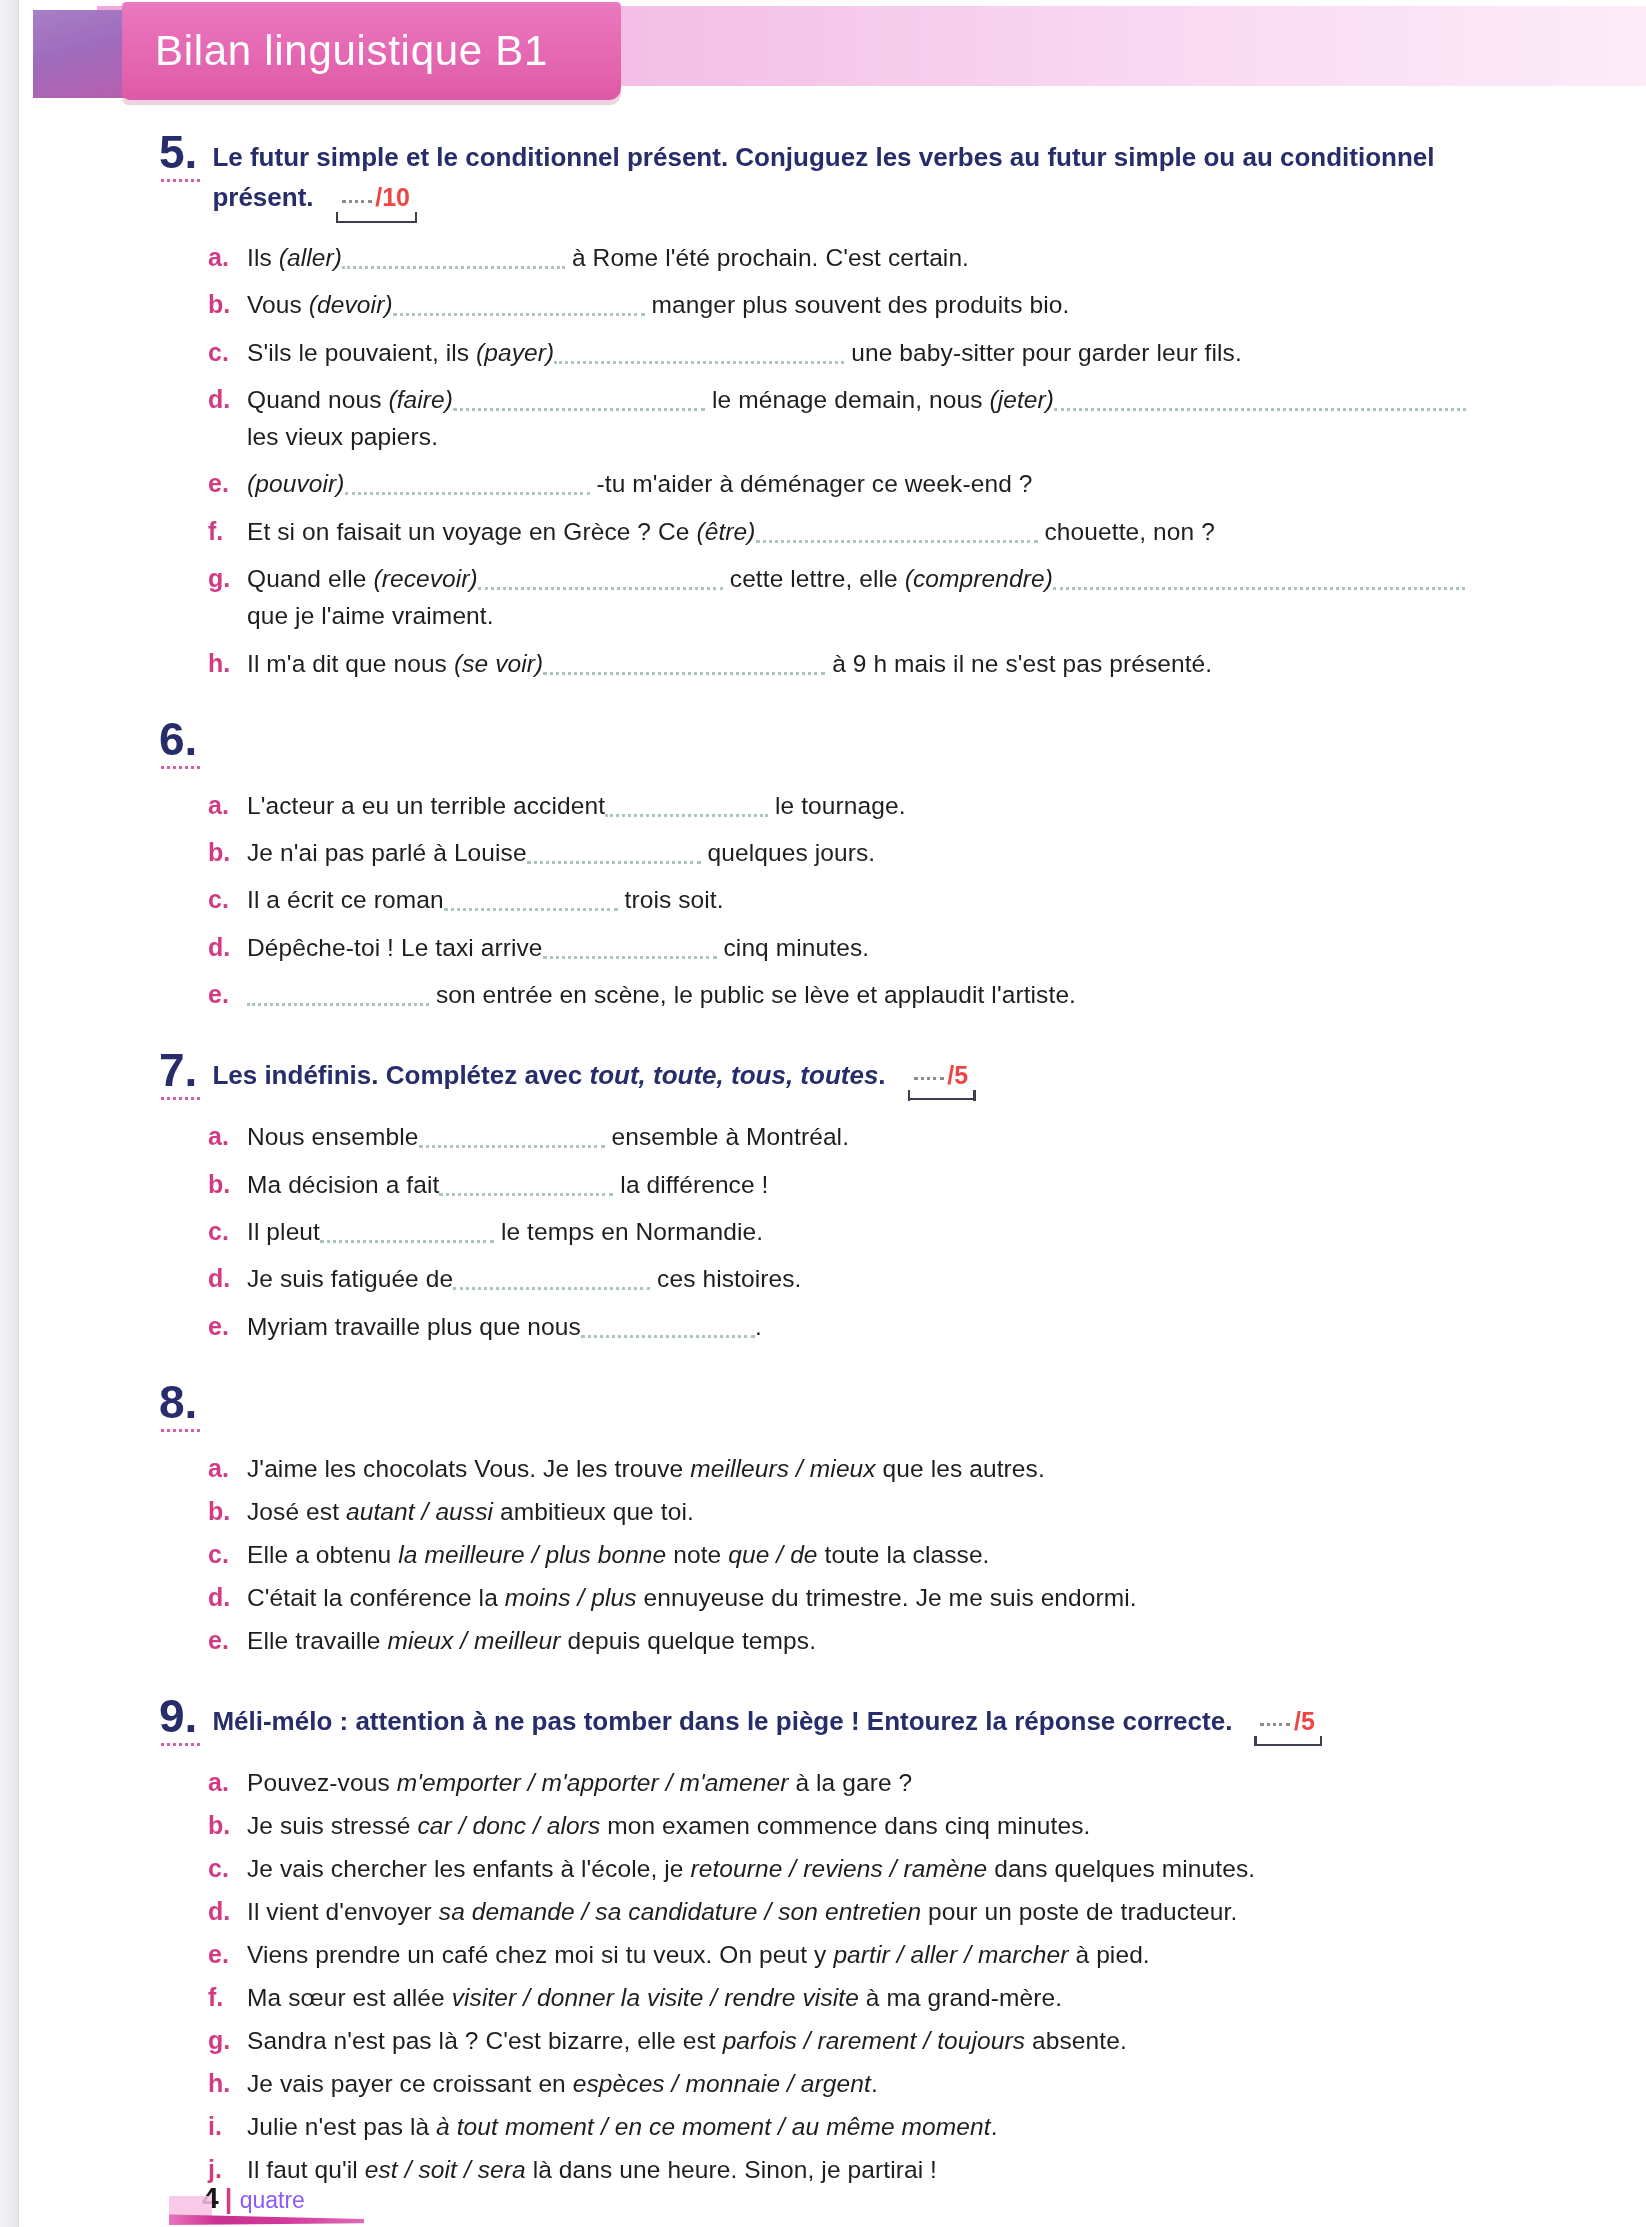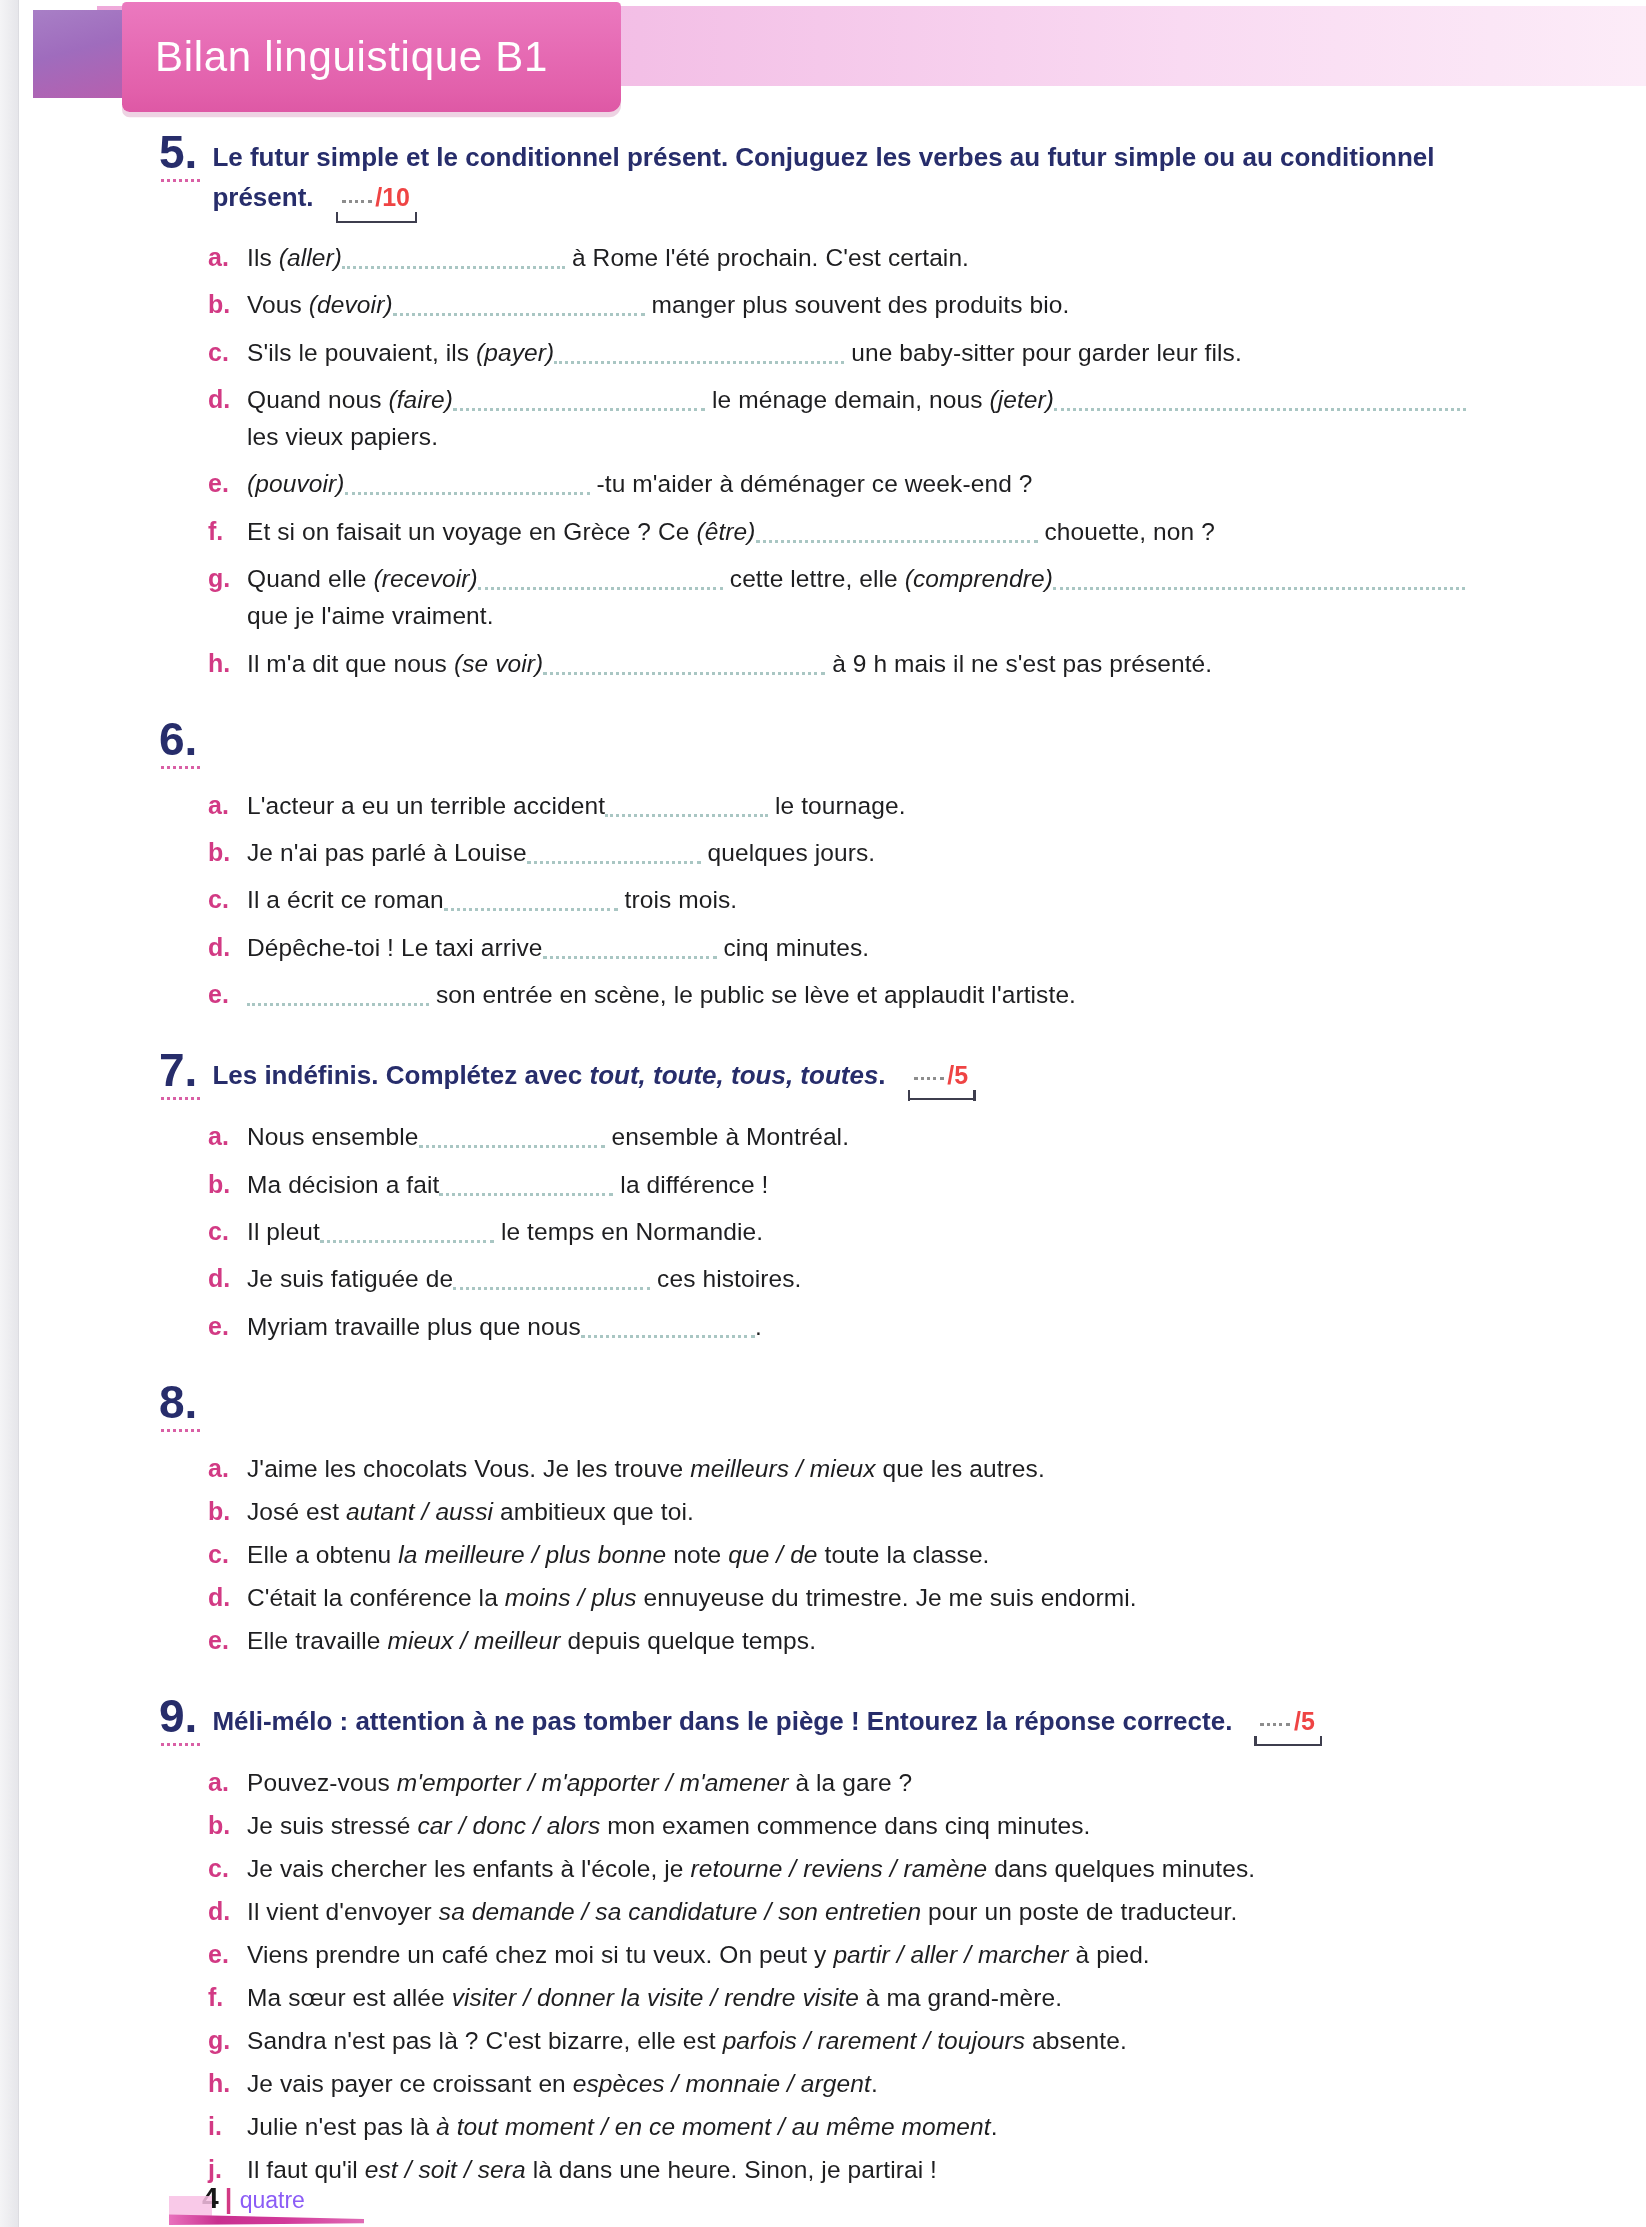--- a/index.html
+++ b/index.html
@@ -19,21 +19,21 @@
   
   .banner-strip {
     position:absolute; left:97px; top:6px; right:0; height:80px;
     background:linear-gradient(to right,#efa9da 0%,#f3bfe6 35%,#f9daf2 70%,#fcecf8 100%);
   }
   .banner-purple {
     position:absolute; left:33px; top:10.4px; width:95px; height:88px;
     background:linear-gradient(165deg,#a87fc6 0%,#9f6cbd 45%,#b75fae 100%);
   }
   .banner-box {
-    position:absolute; left:122px; top:1.5px; width:499px; height:110px;
+    position:absolute; left:122px; top:1.5px; width:499px; height:98px;
     background:linear-gradient(180deg,#eb79bf 0%,#e260ab 80%,#de58a5 100%);
     border-radius:4.5px 4.5px 12px 7.4px;
     box-shadow:0 5.2px 0 rgba(205,130,175,0.35);
     display:flex; align-items:center;
   }
   .banner-title {
     color:#ffffff; font-size:42px; font-weight:400;
     padding-left:33px; letter-spacing:0.7px; white-space:nowrap;
   }
   
@@ -161,21 +161,21 @@
         <div class="ex-item">
           <span class="item-letter">a.</span>
           <div class="item-text"><span class="run">L'acteur a eu un terrible accident</span><span class="blank" style="width: 163px;"></span><span class="run"> le tournage.</span></div>
         </div>
         <div class="ex-item">
           <span class="item-letter">b.</span>
           <div class="item-text"><span class="run">Je n'ai pas parlé à Louise</span><span class="blank" style="width: 174px;"></span><span class="run"> quelques jours.</span></div>
         </div>
         <div class="ex-item">
           <span class="item-letter">c.</span>
-          <div class="item-text"><span class="run">Il a écrit ce roman</span><span class="blank" style="width: 174px;"></span><span class="run"> trois mois.</span></div>
+          <div class="item-text"><span class="run">Il a écrit ce roman</span><span class="blank" style="width: 174px;"></span><span class="run"> trois soit.</span></div>
         </div>
         <div class="ex-item">
           <span class="item-letter">d.</span>
           <div class="item-text"><span class="run">Dépêche-toi ! Le taxi arrive</span><span class="blank" style="width: 174px;"></span><span class="run"> cinq minutes.</span></div>
         </div>
         <div class="ex-item">
           <span class="item-letter">e.</span>
           <div class="item-text"><span class="blank" style="width: 182px;"></span><span class="run"> son entrée en scène, le public se lève et applaudit l'artiste.</span></div>
         </div>
       </div>

